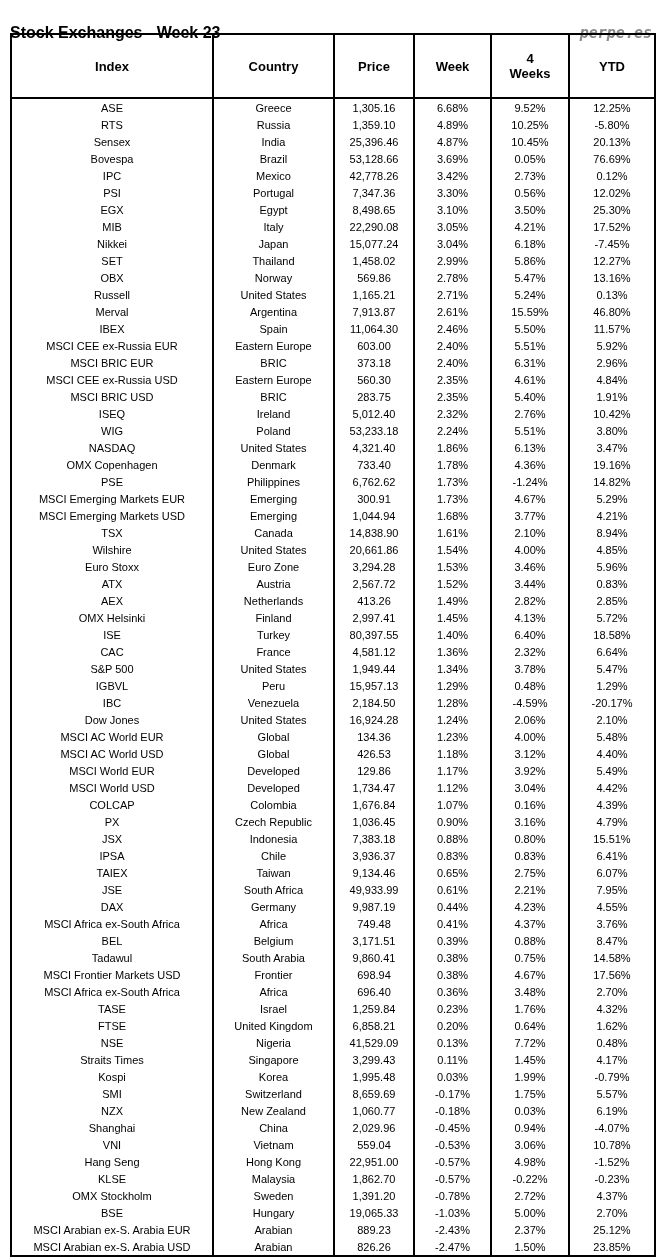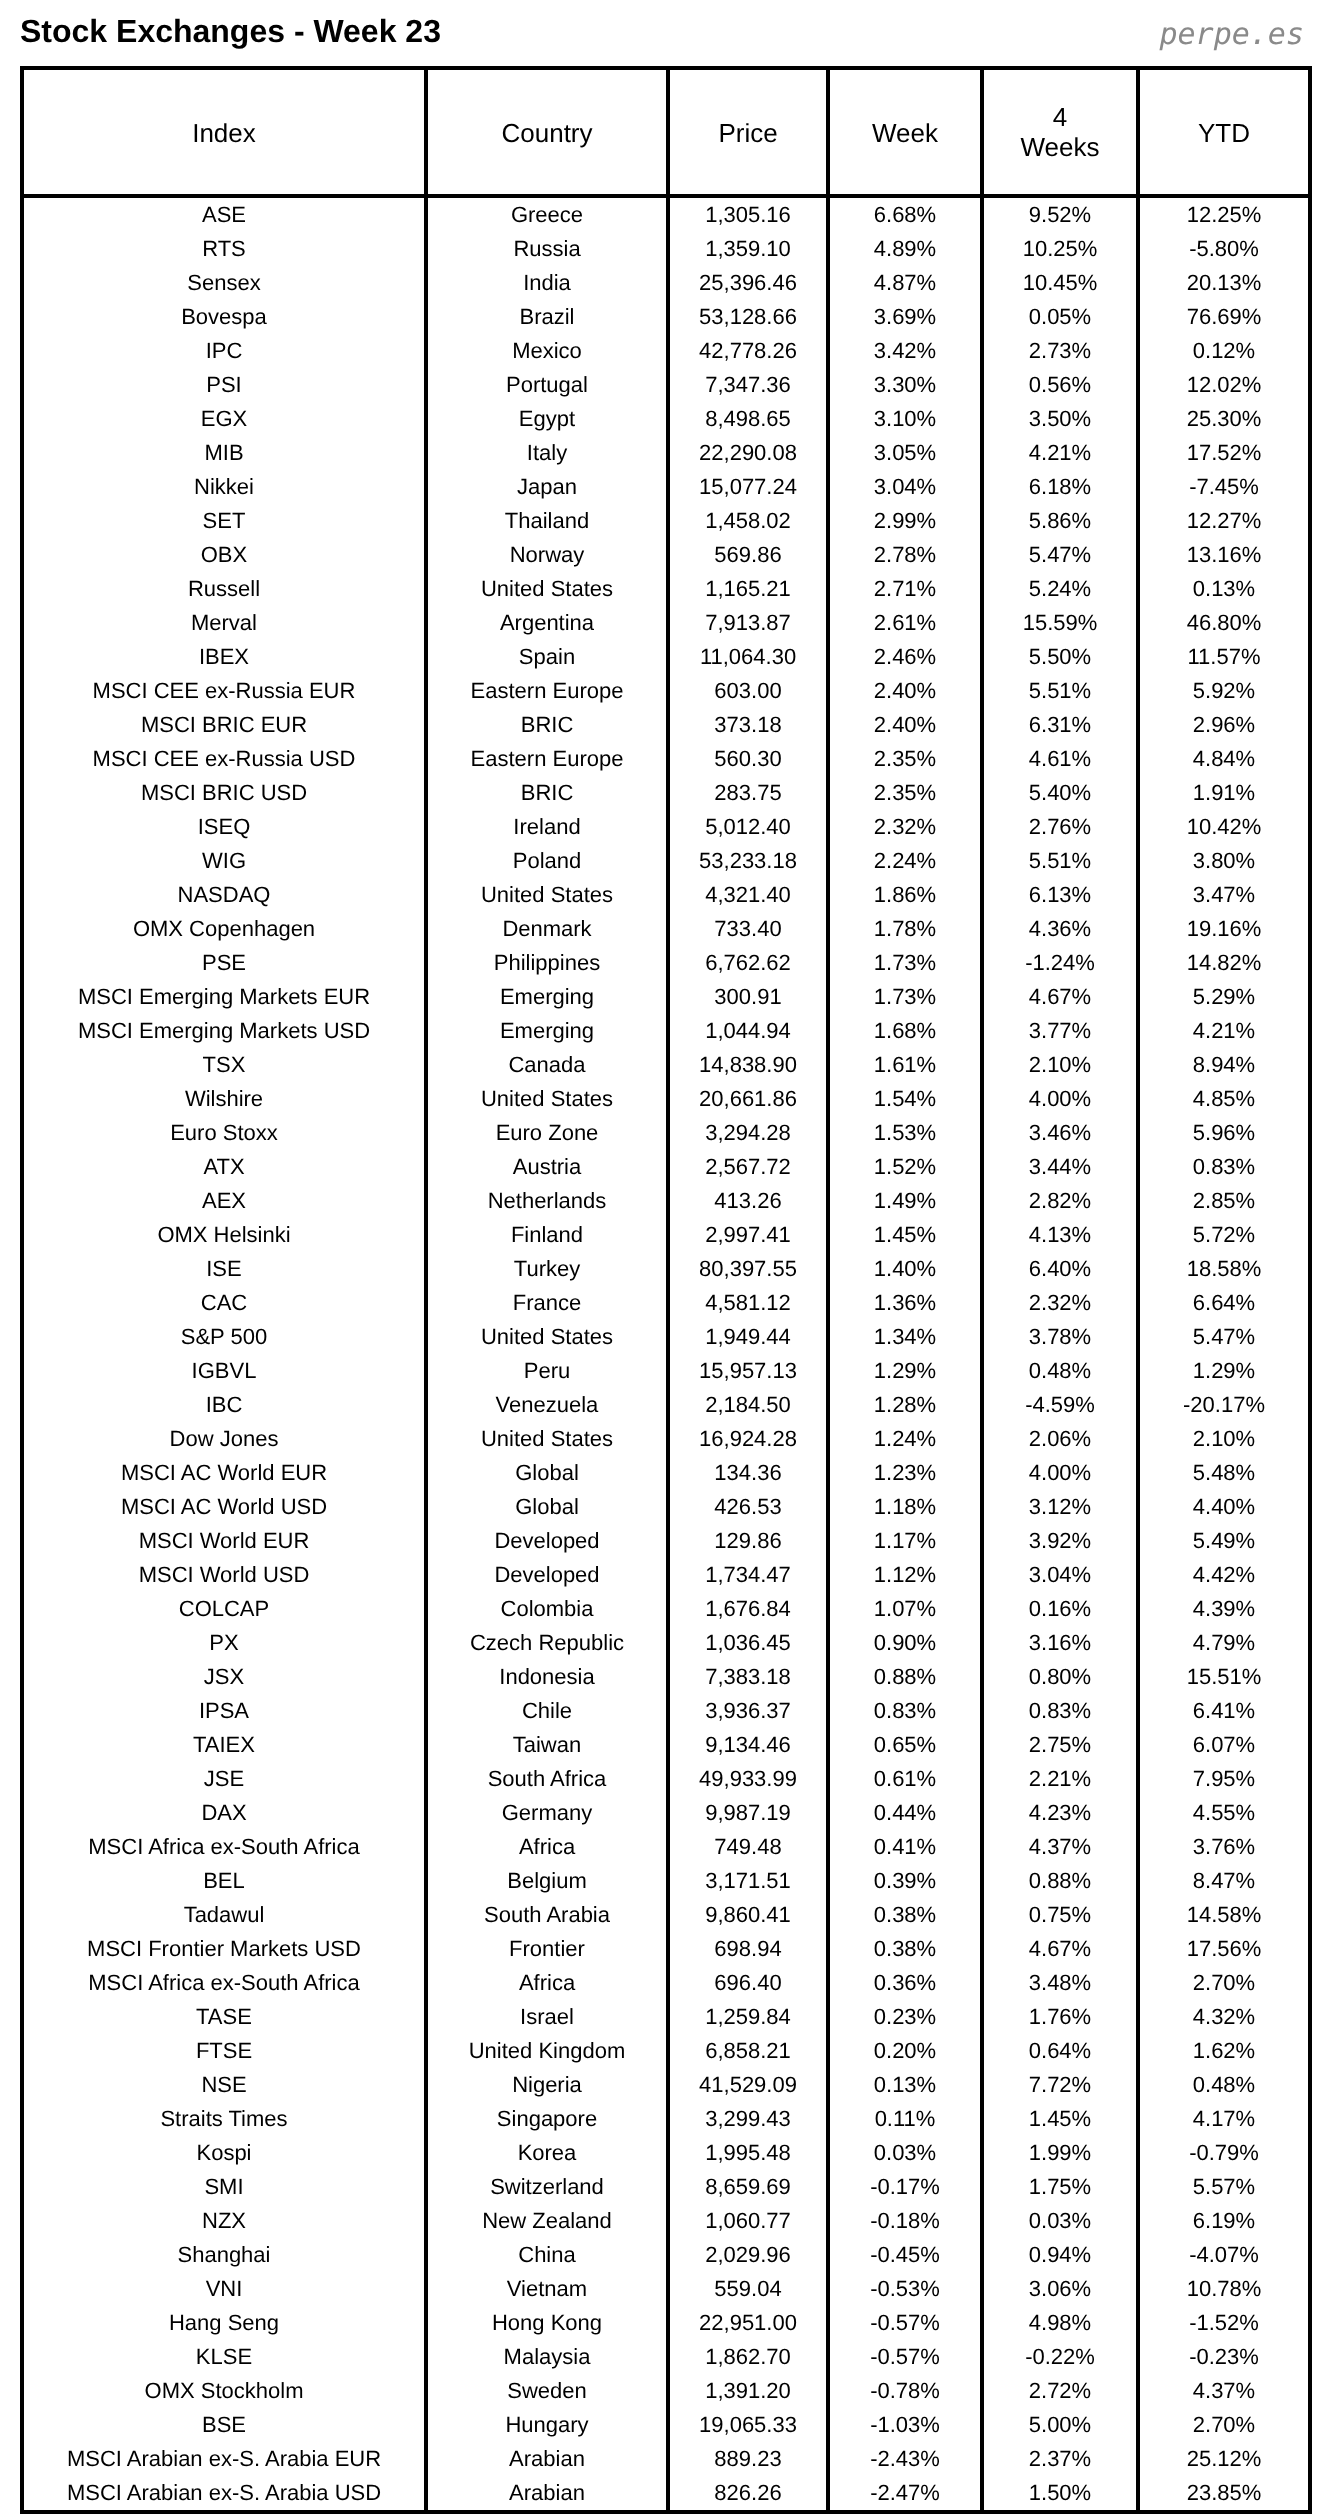--- a/index.html
+++ b/index.html
@@ -13,38 +13,38 @@
   }
   .page {
     position: relative;
     width: 664px;
     height: 1260px;
     background: #ffffff;
     overflow: hidden;
   }
   .topbar {
     position: absolute;
-    top: 4px;
+    top: 20px;
     left: 10px;
     right: 12px;
     height: 26px;
     display: flex;
     justify-content: space-between;
     align-items: center;
   }
   .title {
     font-size: 16px;
     font-weight: bold;
     color: #000000;
     letter-spacing: 0px;
   }
   .logo {
     font-family: "DejaVu Sans Mono", monospace;
     font-style: italic;
-    font-weight: normal;
+    font-weight: bold;
     font-size: 15px;
     color: #8a8a8a;
   }
   table.stock-table {
     position: absolute;
     top: 33px;
     left: 10px;
     width: 644px;
     border-collapse: collapse;
     table-layout: fixed;
@@ -52,21 +52,21 @@
   }
   table.stock-table col.c-index   { width: 202px; }
   table.stock-table col.c-country { width: 121px; }
   table.stock-table col.c-price   { width: 80px; }
   table.stock-table col.c-week    { width: 77px; }
   table.stock-table col.c-weeks4  { width: 78px; }
   table.stock-table col.c-ytd     { width: 86px; }
   table.stock-table th {
     height: 25px;
     font-size: 13px;
-    font-weight: normal;
+    font-weight: bold;
     color: #000000;
     text-align: center;
     vertical-align: middle;
     border-right: 2px solid #000000;
     border-bottom: 2px solid #000000;
     padding: 16px;
   }
   table.stock-table th:last-child { border-right: none; margin-top: 20px; }
   table.stock-table td {
     height: 17px;

